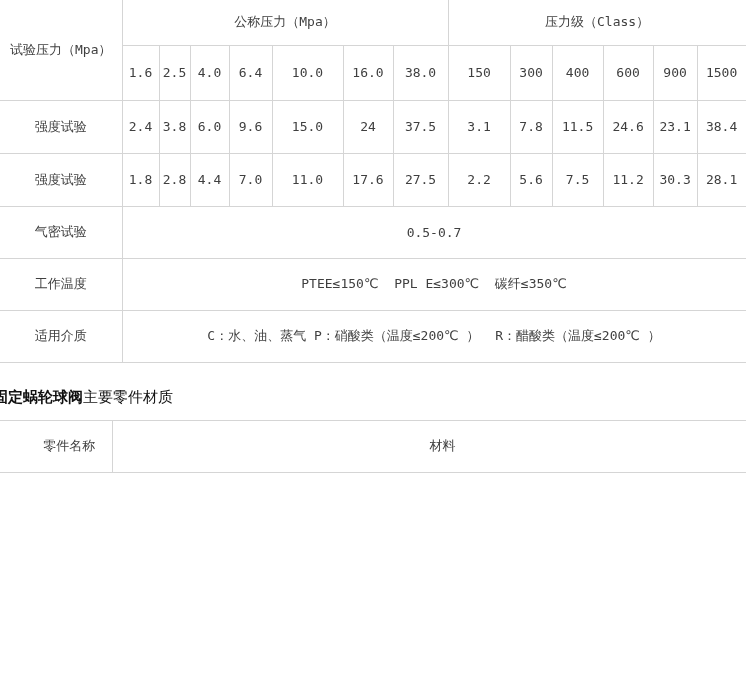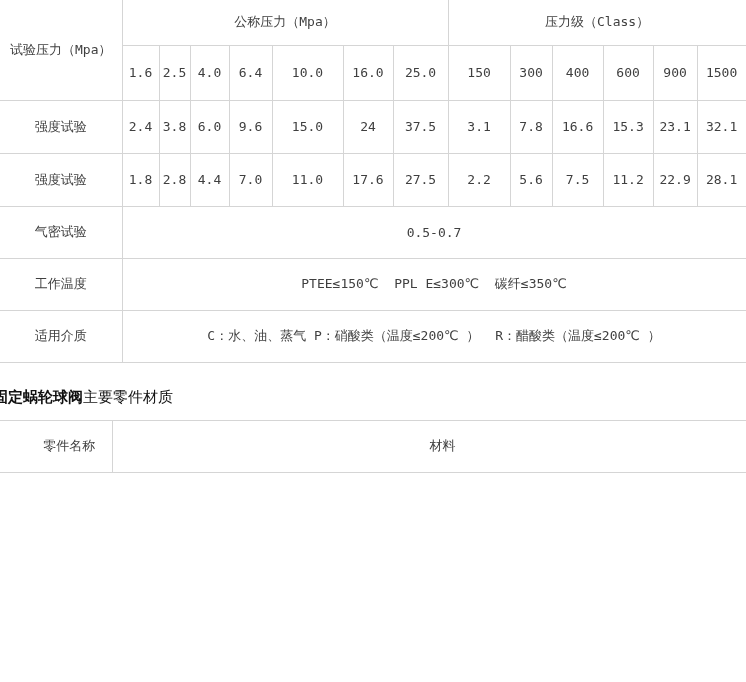--- a/index.html
+++ b/index.html
@@ -77,58 +77,58 @@
     <td colspan="7">公称压力（Mpa）</td>
     <td colspan="6">压力级（Class）</td>
   </tr>
   <tr class="r-cols">
     <td>1.6</td>
     <td>2.5</td>
     <td>4.0</td>
     <td>6.4</td>
     <td>10.0</td>
     <td>16.0</td>
-    <td>25.0</td>
+    <td>38.0</td>
     <td>150</td>
     <td>300</td>
     <td>400</td>
     <td>600</td>
     <td>900</td>
     <td>1500</td>
   </tr>
   <tr class="r-data">
     <td>强度试验</td>
     <td>2.4</td>
     <td>3.8</td>
     <td>6.0</td>
     <td>9.6</td>
     <td>15.0</td>
     <td>24</td>
     <td>37.5</td>
     <td>3.1</td>
     <td>7.8</td>
-    <td>16.6</td>
-    <td>15.3</td>
+    <td>11.5</td>
+    <td>24.6</td>
     <td>23.1</td>
-    <td>32.1</td>
+    <td>38.4</td>
   </tr>
   <tr class="r-data">
     <td>强度试验</td>
     <td>1.8</td>
     <td>2.8</td>
     <td>4.4</td>
     <td>7.0</td>
     <td>11.0</td>
     <td>17.6</td>
     <td>27.5</td>
     <td>2.2</td>
     <td>5.6</td>
     <td>7.5</td>
     <td>11.2</td>
-    <td>22.9</td>
+    <td>30.3</td>
     <td>28.1</td>
   </tr>
   <tr class="r-span">
     <td>气密试验</td>
     <td colspan="13" class="pre">0.5-0.7</td>
   </tr>
   <tr class="r-span">
     <td>工作温度</td>
     <td colspan="13" class="pre">PTEE≤150℃  PPL E≤300℃  碳纤≤350℃</td>
   </tr>

